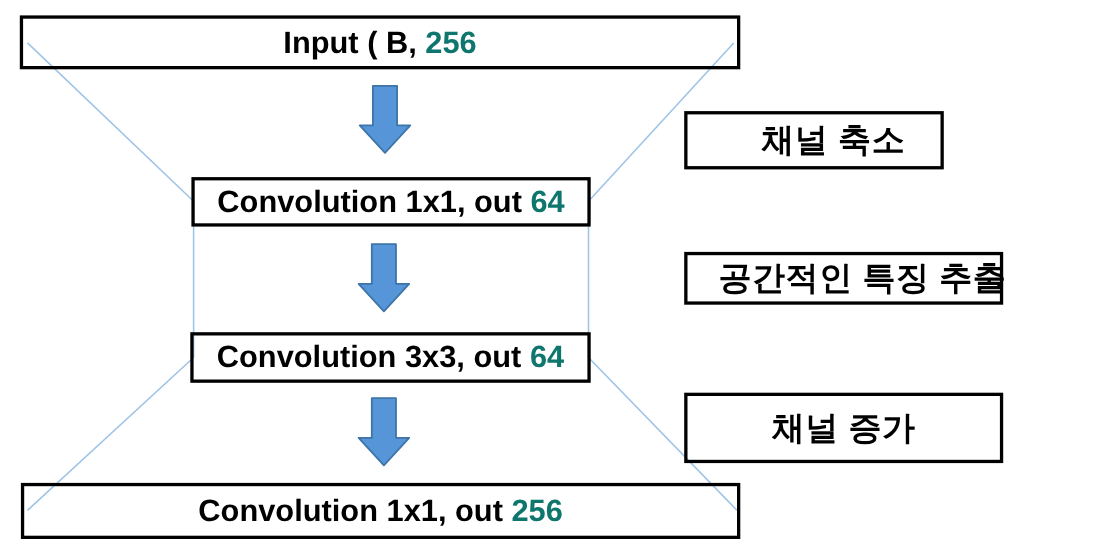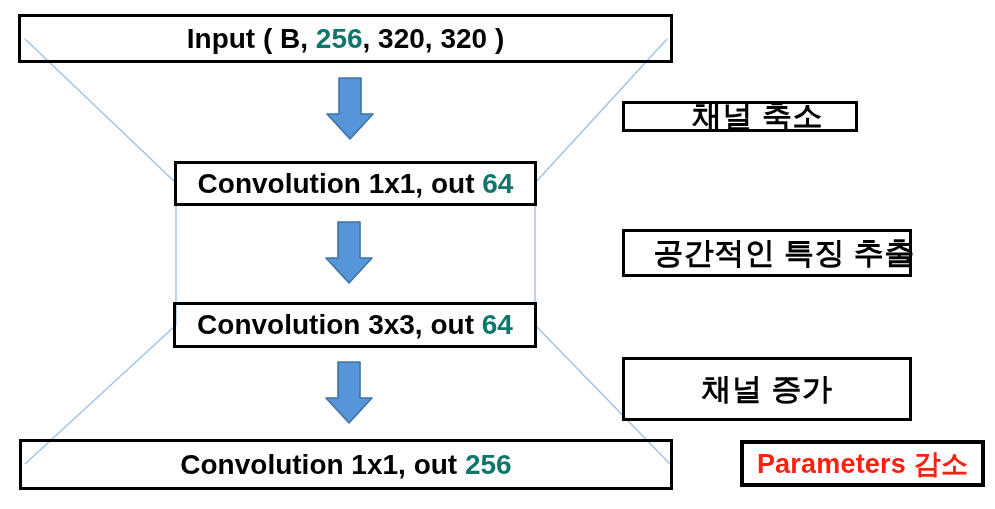--- a/index.html
+++ b/index.html
@@ -38,21 +38,21 @@
   .hl { color: #0f766e; }
   .red-label { color: #ff2012; font-size: 27px; letter-spacing: 0.2px; }
 
   
   .box-input  { left: 18px;  top: 14px;  width: 655px; height: 49px; }
   .box-conv1  { left: 174px; top: 161px; width: 363px; height: 45px; }
   .box-conv2  { left: 173px; top: 302px; width: 364px; height: 46px; align-items: center; }
   .box-conv3  { left: 19px;  top: 439px; width: 654px; height: 51px; }
 
   
-  .box-side1  { left: 622px; top: 101px; width: 236px; height: 31px; padding-left: 35px; }
+  .box-side1  { left: 622px; top: 101px; width: 236px; height: 53px; padding-left: 35px; }
   .box-side2  { left: 622px; top: 229px; width: 290px; height: 48px; padding-left: 34px; }
   .box-side3  { left: 622px; top: 357px; width: 290px; height: 64px; }
   .box-side4  { left: 740px; top: 440px; width: 245px; height: 47px; border-width: 4px; }
 </style>
 </head>
 <body>
 
 <div class="stage">
 
   <svg class="connector-layer" viewBox="0 0 995 509" xmlns="http://www.w3.org/2000/svg">
@@ -71,21 +71,21 @@
     </g>
     <g>
       <path d="M 338 222 L 360 222 L 360 258 L 372 258 L 349 283 L 326 258 L 338 258 Z" fill="#5595d8" stroke="#3e74a8" stroke-width="1.6" stroke-linejoin="round"></path>
     </g>
     <g>
       <path d="M 338 362 L 360 362 L 360 398 L 372 398 L 349 423 L 326 398 L 338 398 Z" fill="#5595d8" stroke="#3e74a8" stroke-width="1.6" stroke-linejoin="round"></path>
     </g>
   </svg>
 
   <div class="box flow-box box-input">
-    <span>Input ( B, </span><span class="hl">256</span><span>, 320, 320 )</span>
+    <span>Input ( B, </span><span class="hl">256</span>
   </div>
 
   <div class="box flow-box box-conv1">
     <span>Convolution 1x1, out </span><span class="hl">64</span><span></span>
   </div>
 
   <div class="box flow-box box-conv2">
     <span>Convolution 3x3, out </span><span class="hl">64</span><span></span>
   </div>
 
@@ -98,17 +98,14 @@
   </div>
 
   <div class="box side-box box-side2">
     <span>공간적인 특징 추출</span>
   </div>
 
   <div class="box side-box box-side3">
     <span>채널 증가</span>
   </div>
 
-  <div class="box side-box red-label box-side4">
-    <span>Parameters 감소</span>
-  </div>
 
 </div>
 
 </body></html>

